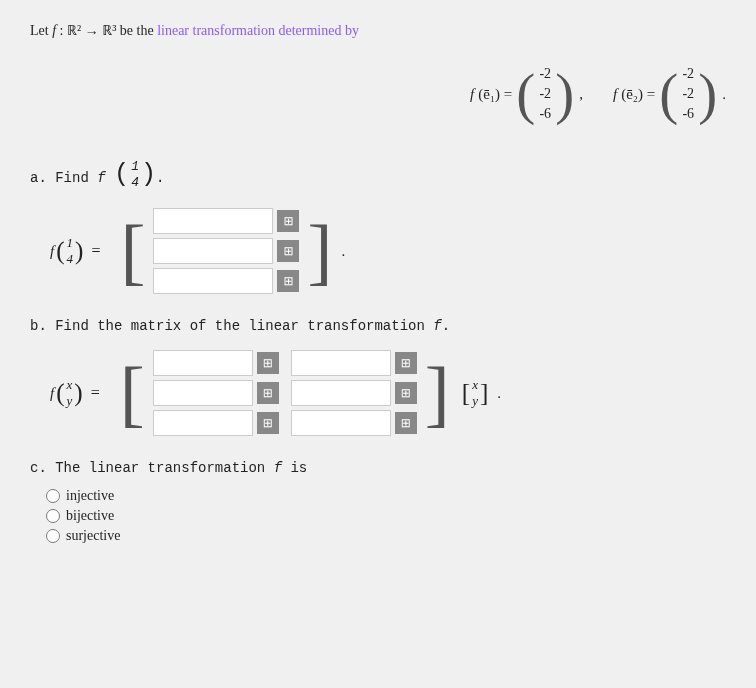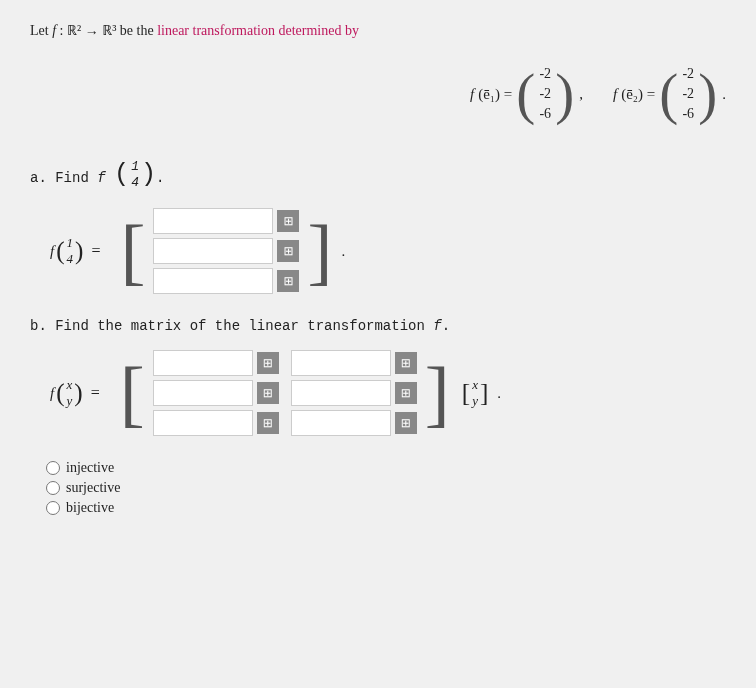--- a/index.html
+++ b/index.html
@@ -11,21 +11,21 @@
       width: 756px;
       min-height: 688px;
       padding: 20px 30px;
     }
     .problem-header {
       font-size: 14px;
       color: #222;
       margin-bottom: 20px;
       line-height: 1.5;
     }
-    .blue { color: #be185d; }
+    .blue { color: #8b5cf6; }
     .given-values {
       display: flex;
       justify-content: flex-end;
       align-items: center;
       gap: 30px;
       margin-bottom: 30px;
     }
     .given-expr {
       display: flex;
       align-items: center;
@@ -321,27 +321,30 @@
         <span class="small-val">x</span>
         <span class="small-val">y</span>
       </div>
       <span class="small-bracket" style="font-size:1.8em;">]</span>
     </span>
     <span class="period">.</span>
   </div>
 </div>
 
 <div class="section" style="margin-top:16px;">
+  <div class="section-label">
+    c. The linear transformation <span style="font-style:italic;">f</span> is
+  </div>
   <div class="radio-group">
     <label class="radio-option">
       <input type="radio" name="part_c" value="injective" style="">
       <span>injective</span>
     </label>
     <label class="radio-option">
+      <input type="radio" name="part_c" value="bijective" style="">
+      <span>bijective</span>
+    </label>
+    <label class="radio-option">
       <input type="radio" name="part_c" value="surjective" style="">
       <span>surjective</span>
     </label>
-    <label class="radio-option">
-      <input type="radio" name="part_c" value="bijective" style="">
-      <span>bijective</span>
-    </label>
   </div>
 </div>
 
 </body></html>

